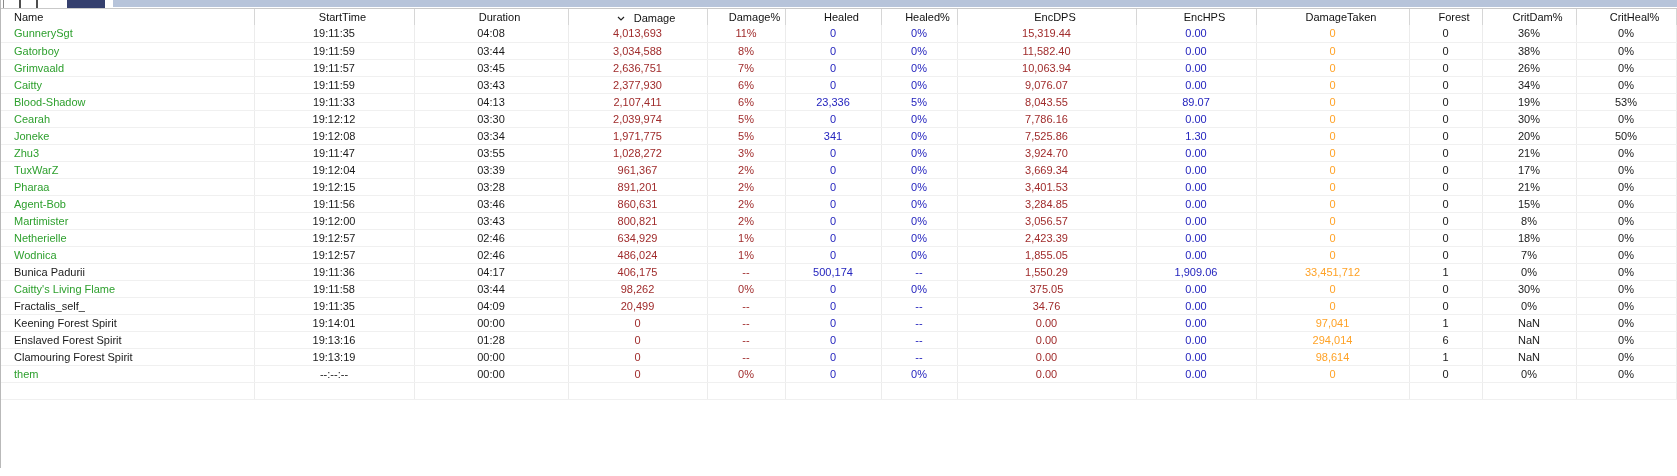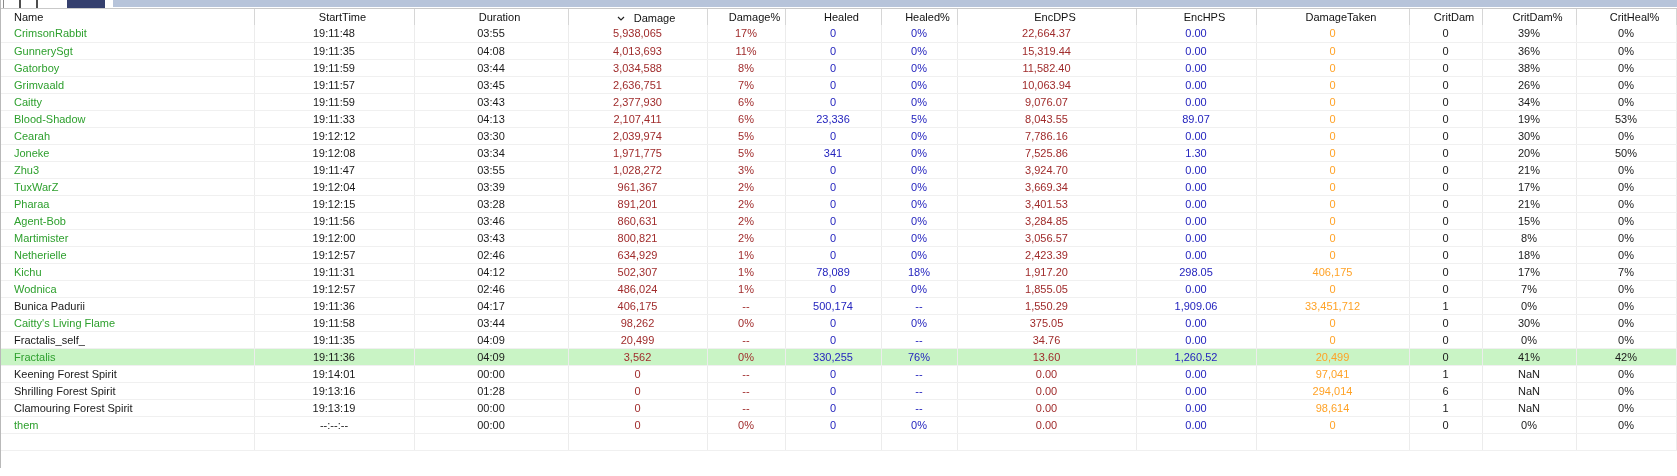--- a/index.html
+++ b/index.html
@@ -64,41 +64,26 @@
         <th>Duration</th>
         <th><span class="sorticon"><svg width="8" height="5" viewBox="0 0 8 5">
                 <polyline points="1,1 4,4 7,1" fill="none" stroke="#222" stroke-width="1.2"></polyline>
               </svg></span><span>Damage</span></th>
         <th>Damage%</th>
         <th>Healed</th>
         <th>Healed%</th>
         <th>EncDPS</th>
         <th>EncHPS</th>
         <th>DamageTaken</th>
-        <th>CritDam</th>
+        <th>Forest</th>
         <th>CritDam%</th>
         <th>CritHeal%</th>
       </tr>
     </thead>
     <tbody>
-        <tr>
-      <td class="al c-green">CrimsonRabbit</td>
-      <td class="c-black">19:11:48</td>
-      <td class="c-black">03:55</td>
-      <td class="c-red">5,938,065</td>
-      <td class="c-red">17%</td>
-      <td class="c-blue">0</td>
-      <td class="c-blue">0%</td>
-      <td class="c-red">22,664.37</td>
-      <td class="c-blue">0.00</td>
-      <td class="c-orange">0</td>
-      <td class="c-black">0</td>
-      <td class="c-black">39%</td>
-      <td class="c-black">0%</td>
-    </tr>
         <tr>
       <td class="al c-green">GunnerySgt</td>
       <td class="c-black">19:11:35</td>
       <td class="c-black">04:08</td>
       <td class="c-red">4,013,693</td>
       <td class="c-red">11%</td>
       <td class="c-blue">0</td>
       <td class="c-blue">0%</td>
       <td class="c-red">15,319.44</td>
       <td class="c-blue">0.00</td>
@@ -279,35 +264,20 @@
       <td class="c-red">634,929</td>
       <td class="c-red">1%</td>
       <td class="c-blue">0</td>
       <td class="c-blue">0%</td>
       <td class="c-red">2,423.39</td>
       <td class="c-blue">0.00</td>
       <td class="c-orange">0</td>
       <td class="c-black">0</td>
       <td class="c-black">18%</td>
       <td class="c-black">0%</td>
-    </tr>
-        <tr>
-      <td class="al c-green">Kichu</td>
-      <td class="c-black">19:11:31</td>
-      <td class="c-black">04:12</td>
-      <td class="c-red">502,307</td>
-      <td class="c-red">1%</td>
-      <td class="c-blue">78,089</td>
-      <td class="c-blue">18%</td>
-      <td class="c-red">1,917.20</td>
-      <td class="c-blue">298.05</td>
-      <td class="c-orange">406,175</td>
-      <td class="c-black">0</td>
-      <td class="c-black">17%</td>
-      <td class="c-black">7%</td>
     </tr>
         <tr>
       <td class="al c-green">Wodnica</td>
       <td class="c-black">19:12:57</td>
       <td class="c-black">02:46</td>
       <td class="c-red">486,024</td>
       <td class="c-red">1%</td>
       <td class="c-blue">0</td>
       <td class="c-blue">0%</td>
       <td class="c-red">1,855.05</td>
@@ -355,52 +325,37 @@
       <td class="c-red">--</td>
       <td class="c-blue">0</td>
       <td class="c-blue">--</td>
       <td class="c-red">34.76</td>
       <td class="c-blue">0.00</td>
       <td class="c-orange">0</td>
       <td class="c-black">0</td>
       <td class="c-black">0%</td>
       <td class="c-black">0%</td>
     </tr>
-        <tr class="hl">
-      <td class="al c-green">Fractalis</td>
-      <td class="c-black">19:11:36</td>
-      <td class="c-black">04:09</td>
-      <td class="c-red">3,562</td>
-      <td class="c-red">0%</td>
-      <td class="c-blue">330,255</td>
-      <td class="c-blue">76%</td>
-      <td class="c-red">13.60</td>
-      <td class="c-blue">1,260.52</td>
-      <td class="c-orange">20,499</td>
-      <td class="c-black">0</td>
-      <td class="c-black">41%</td>
-      <td class="c-black">42%</td>
-    </tr>
         <tr>
       <td class="al c-black">Keening Forest Spirit</td>
       <td class="c-black">19:14:01</td>
       <td class="c-black">00:00</td>
       <td class="c-red">0</td>
       <td class="c-red">--</td>
       <td class="c-blue">0</td>
       <td class="c-blue">--</td>
       <td class="c-red">0.00</td>
       <td class="c-blue">0.00</td>
       <td class="c-orange">97,041</td>
       <td class="c-black">1</td>
       <td class="c-black">NaN</td>
       <td class="c-black">0%</td>
     </tr>
         <tr>
-      <td class="al c-black">Shrilling Forest Spirit</td>
+      <td class="al c-black">Enslaved Forest Spirit</td>
       <td class="c-black">19:13:16</td>
       <td class="c-black">01:28</td>
       <td class="c-red">0</td>
       <td class="c-red">--</td>
       <td class="c-blue">0</td>
       <td class="c-blue">--</td>
       <td class="c-red">0.00</td>
       <td class="c-blue">0.00</td>
       <td class="c-orange">294,014</td>
       <td class="c-black">6</td>

